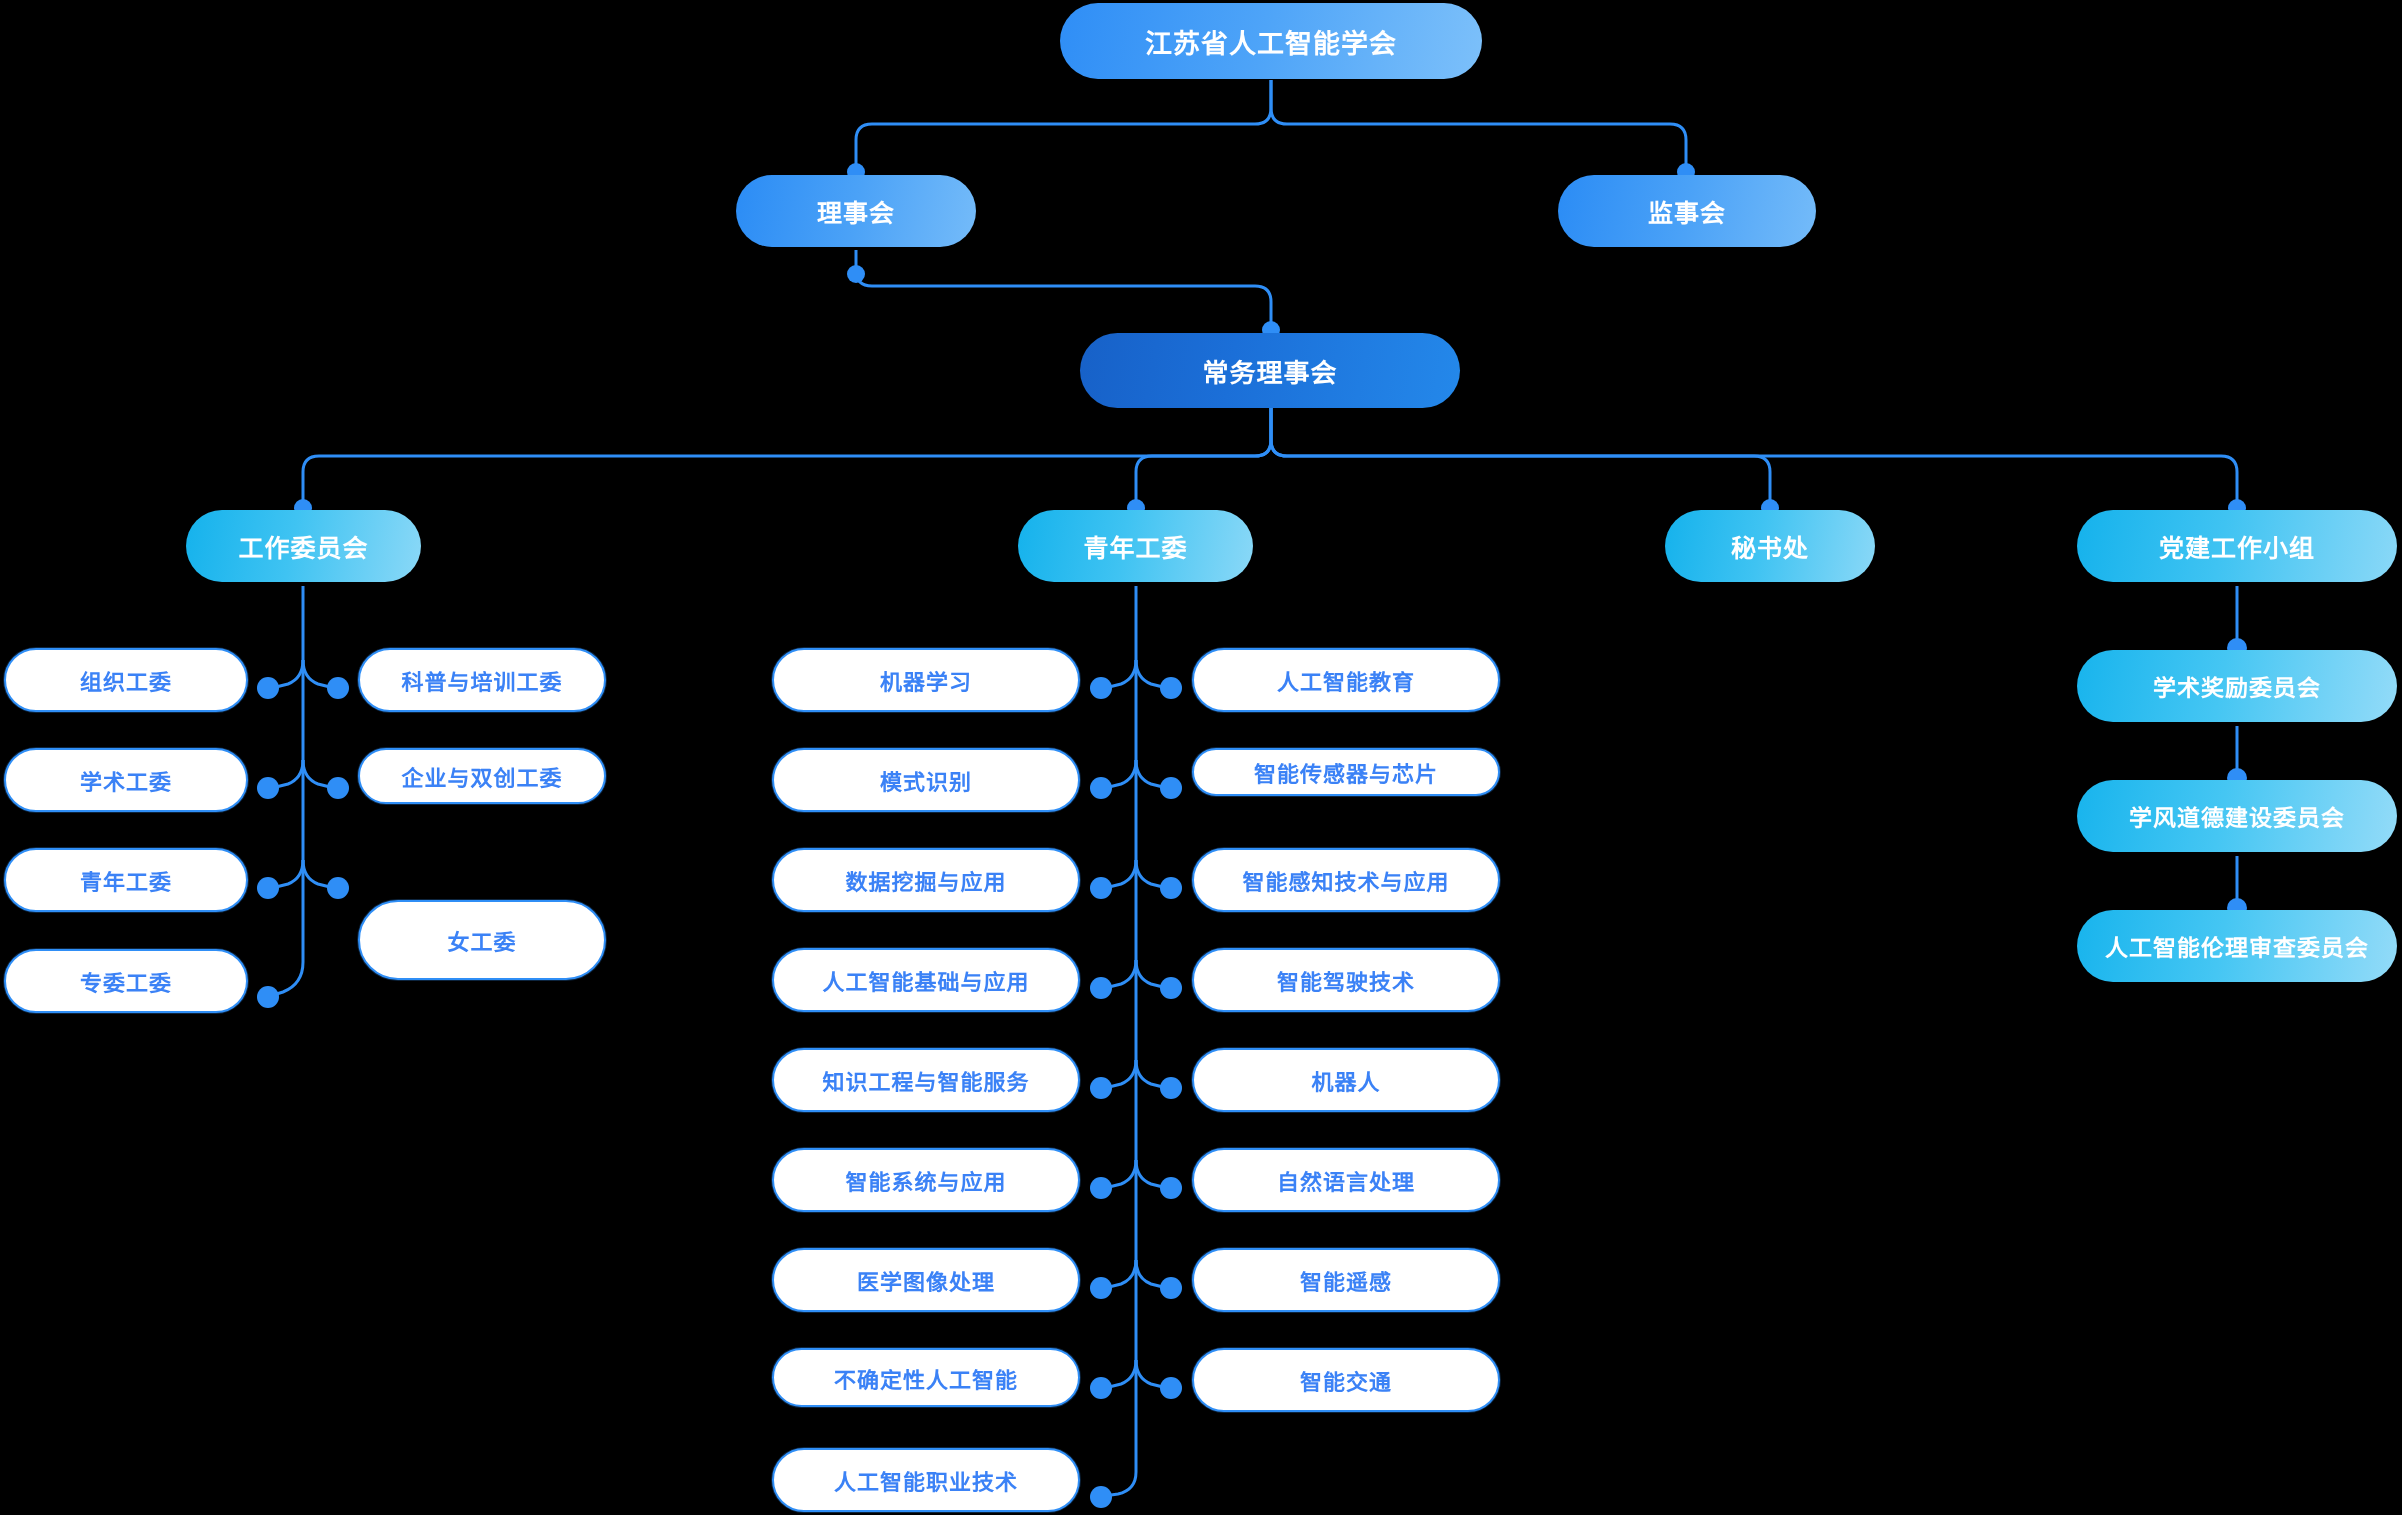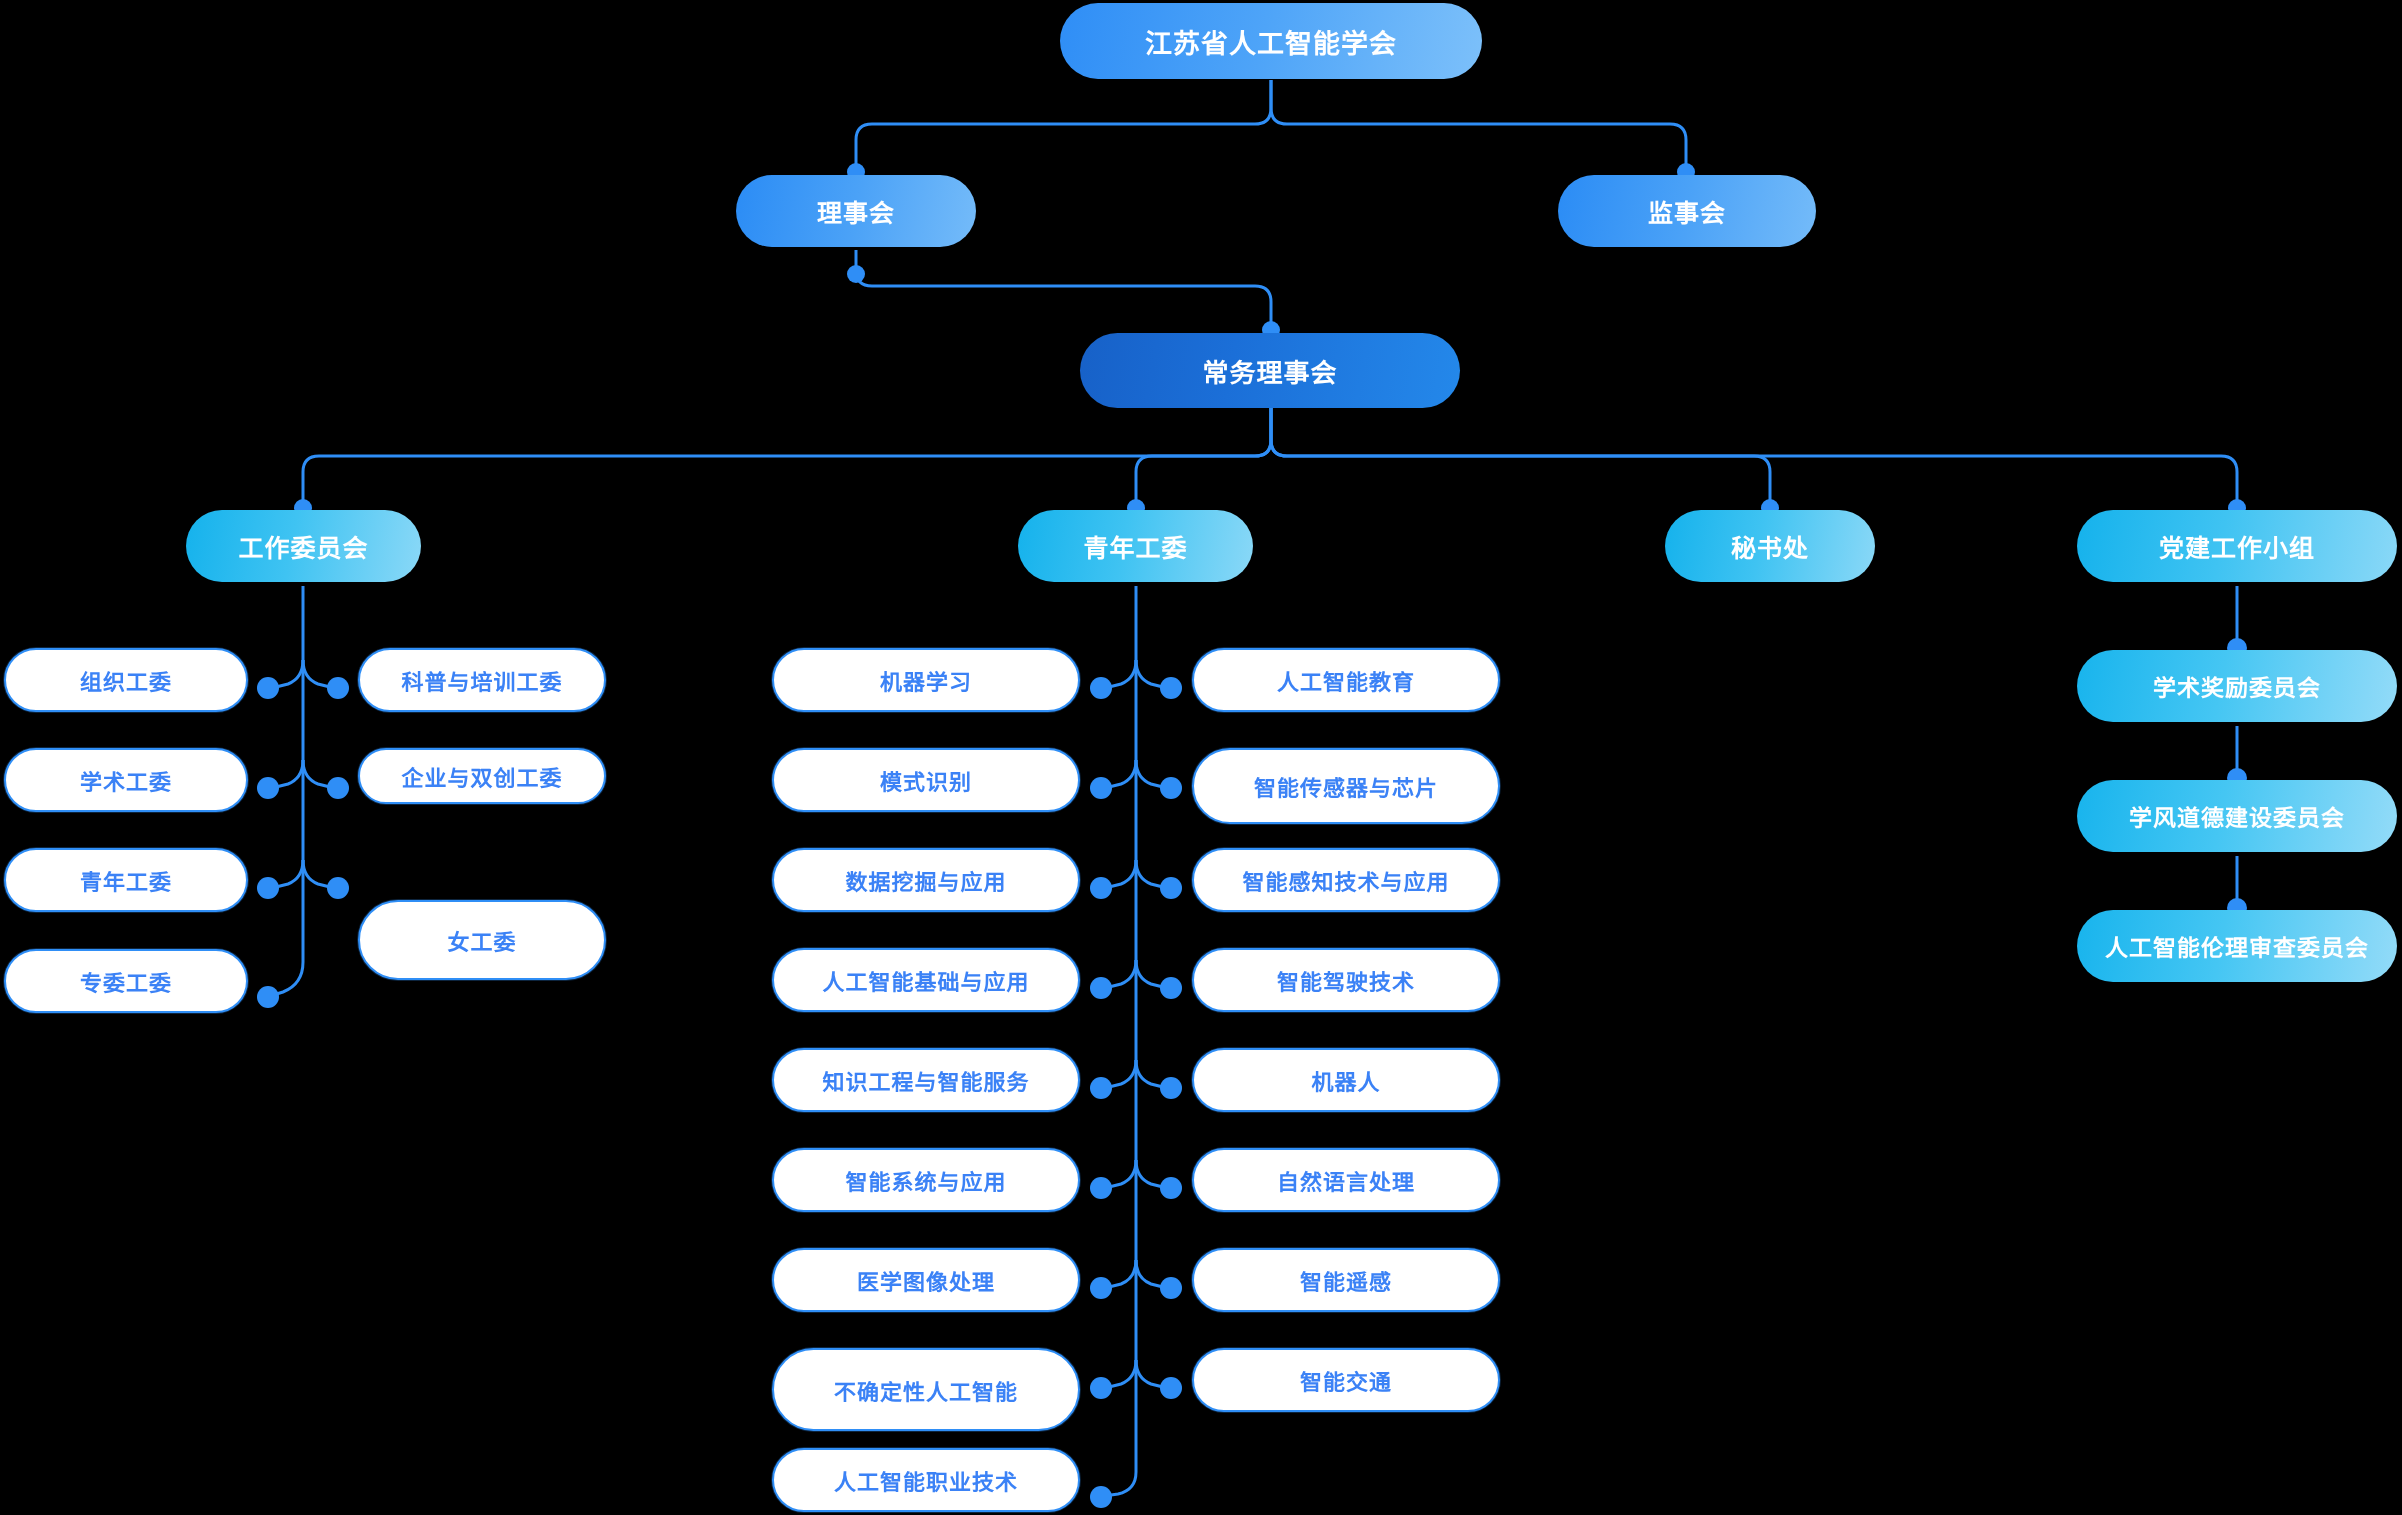--- a/index.html
+++ b/index.html
@@ -162,25 +162,25 @@
   <div class="node n-leaf" style="left:358px;top:748px;width:248px;height:56px;">企业与双创工委</div>
   <div class="node n-leaf" style="left:358px;top:900px;width:248px;height:80px;">女工委</div>
 
   <div class="node n-leaf" style="left:772px;top:648px;width:308px;height:64px;">机器学习</div>
   <div class="node n-leaf" style="left:772px;top:748px;width:308px;height:64px;">模式识别</div>
   <div class="node n-leaf" style="left:772px;top:848px;width:308px;height:64px;">数据挖掘与应用</div>
   <div class="node n-leaf" style="left:772px;top:948px;width:308px;height:64px;">人工智能基础与应用</div>
   <div class="node n-leaf" style="left:772px;top:1048px;width:308px;height:64px;">知识工程与智能服务</div>
   <div class="node n-leaf" style="left:772px;top:1148px;width:308px;height:64px;">智能系统与应用</div>
   <div class="node n-leaf" style="left:772px;top:1248px;width:308px;height:64px;">医学图像处理</div>
-  <div class="node n-leaf" style="left:772px;top:1348px;width:308px;height:83px;">不确定性人工智能</div>
+  <div class="node n-leaf" style="left:772px;top:1348px;width:308px;height:59px;">不确定性人工智能</div>
   <div class="node n-leaf" style="left:772px;top:1448px;width:308px;height:64px;">人工智能职业技术</div>
 
   <div class="node n-leaf" style="left:1192px;top:648px;width:308px;height:64px;">人工智能教育</div>
-  <div class="node n-leaf" style="left:1192px;top:748px;width:308px;height:76px;">智能传感器与芯片</div>
+  <div class="node n-leaf" style="left:1192px;top:748px;width:308px;height:48px;">智能传感器与芯片</div>
   <div class="node n-leaf" style="left:1192px;top:848px;width:308px;height:64px;">智能感知技术与应用</div>
   <div class="node n-leaf" style="left:1192px;top:948px;width:308px;height:64px;">智能驾驶技术</div>
   <div class="node n-leaf" style="left:1192px;top:1048px;width:308px;height:64px;">机器人</div>
   <div class="node n-leaf" style="left:1192px;top:1148px;width:308px;height:64px;">自然语言处理</div>
   <div class="node n-leaf" style="left:1192px;top:1248px;width:308px;height:64px;">智能遥感</div>
   <div class="node n-leaf" style="left:1192px;top:1348px;width:308px;height:64px;">智能交通</div>
 
   <div class="node n-party" style="left:2077px;top:650px;width:320px;height:72px;">学术奖励委员会</div>
   <div class="node n-party" style="left:2077px;top:780px;width:320px;height:72px;">学风道德建设委员会</div>
   <div class="node n-party" style="left:2077px;top:910px;width:320px;height:72px;">人工智能伦理审查委员会</div>

